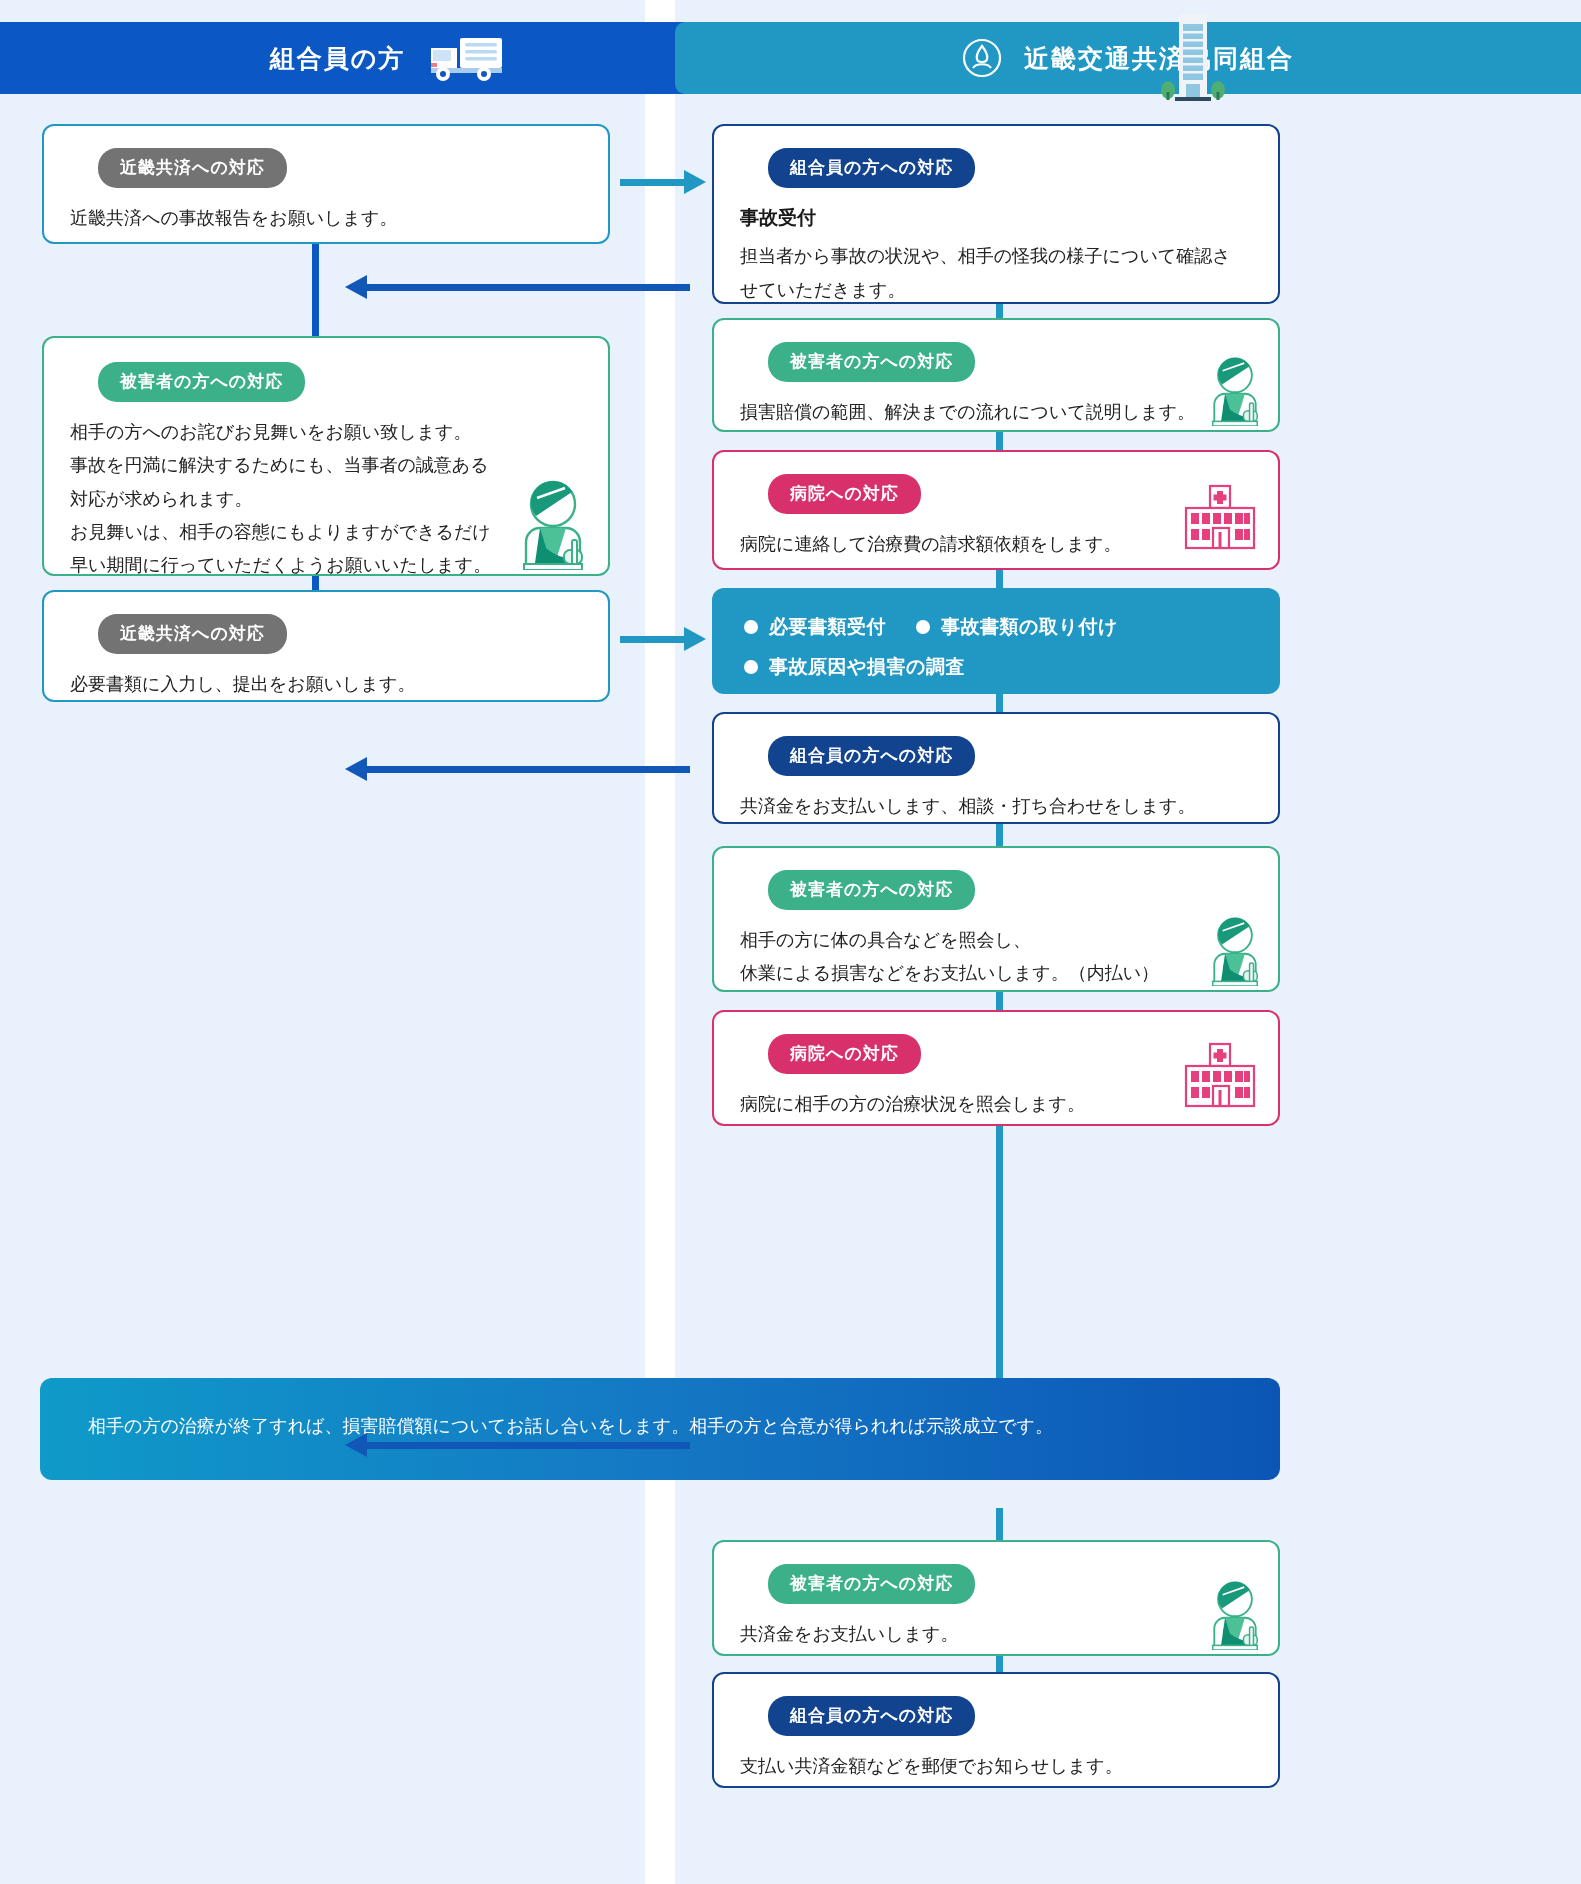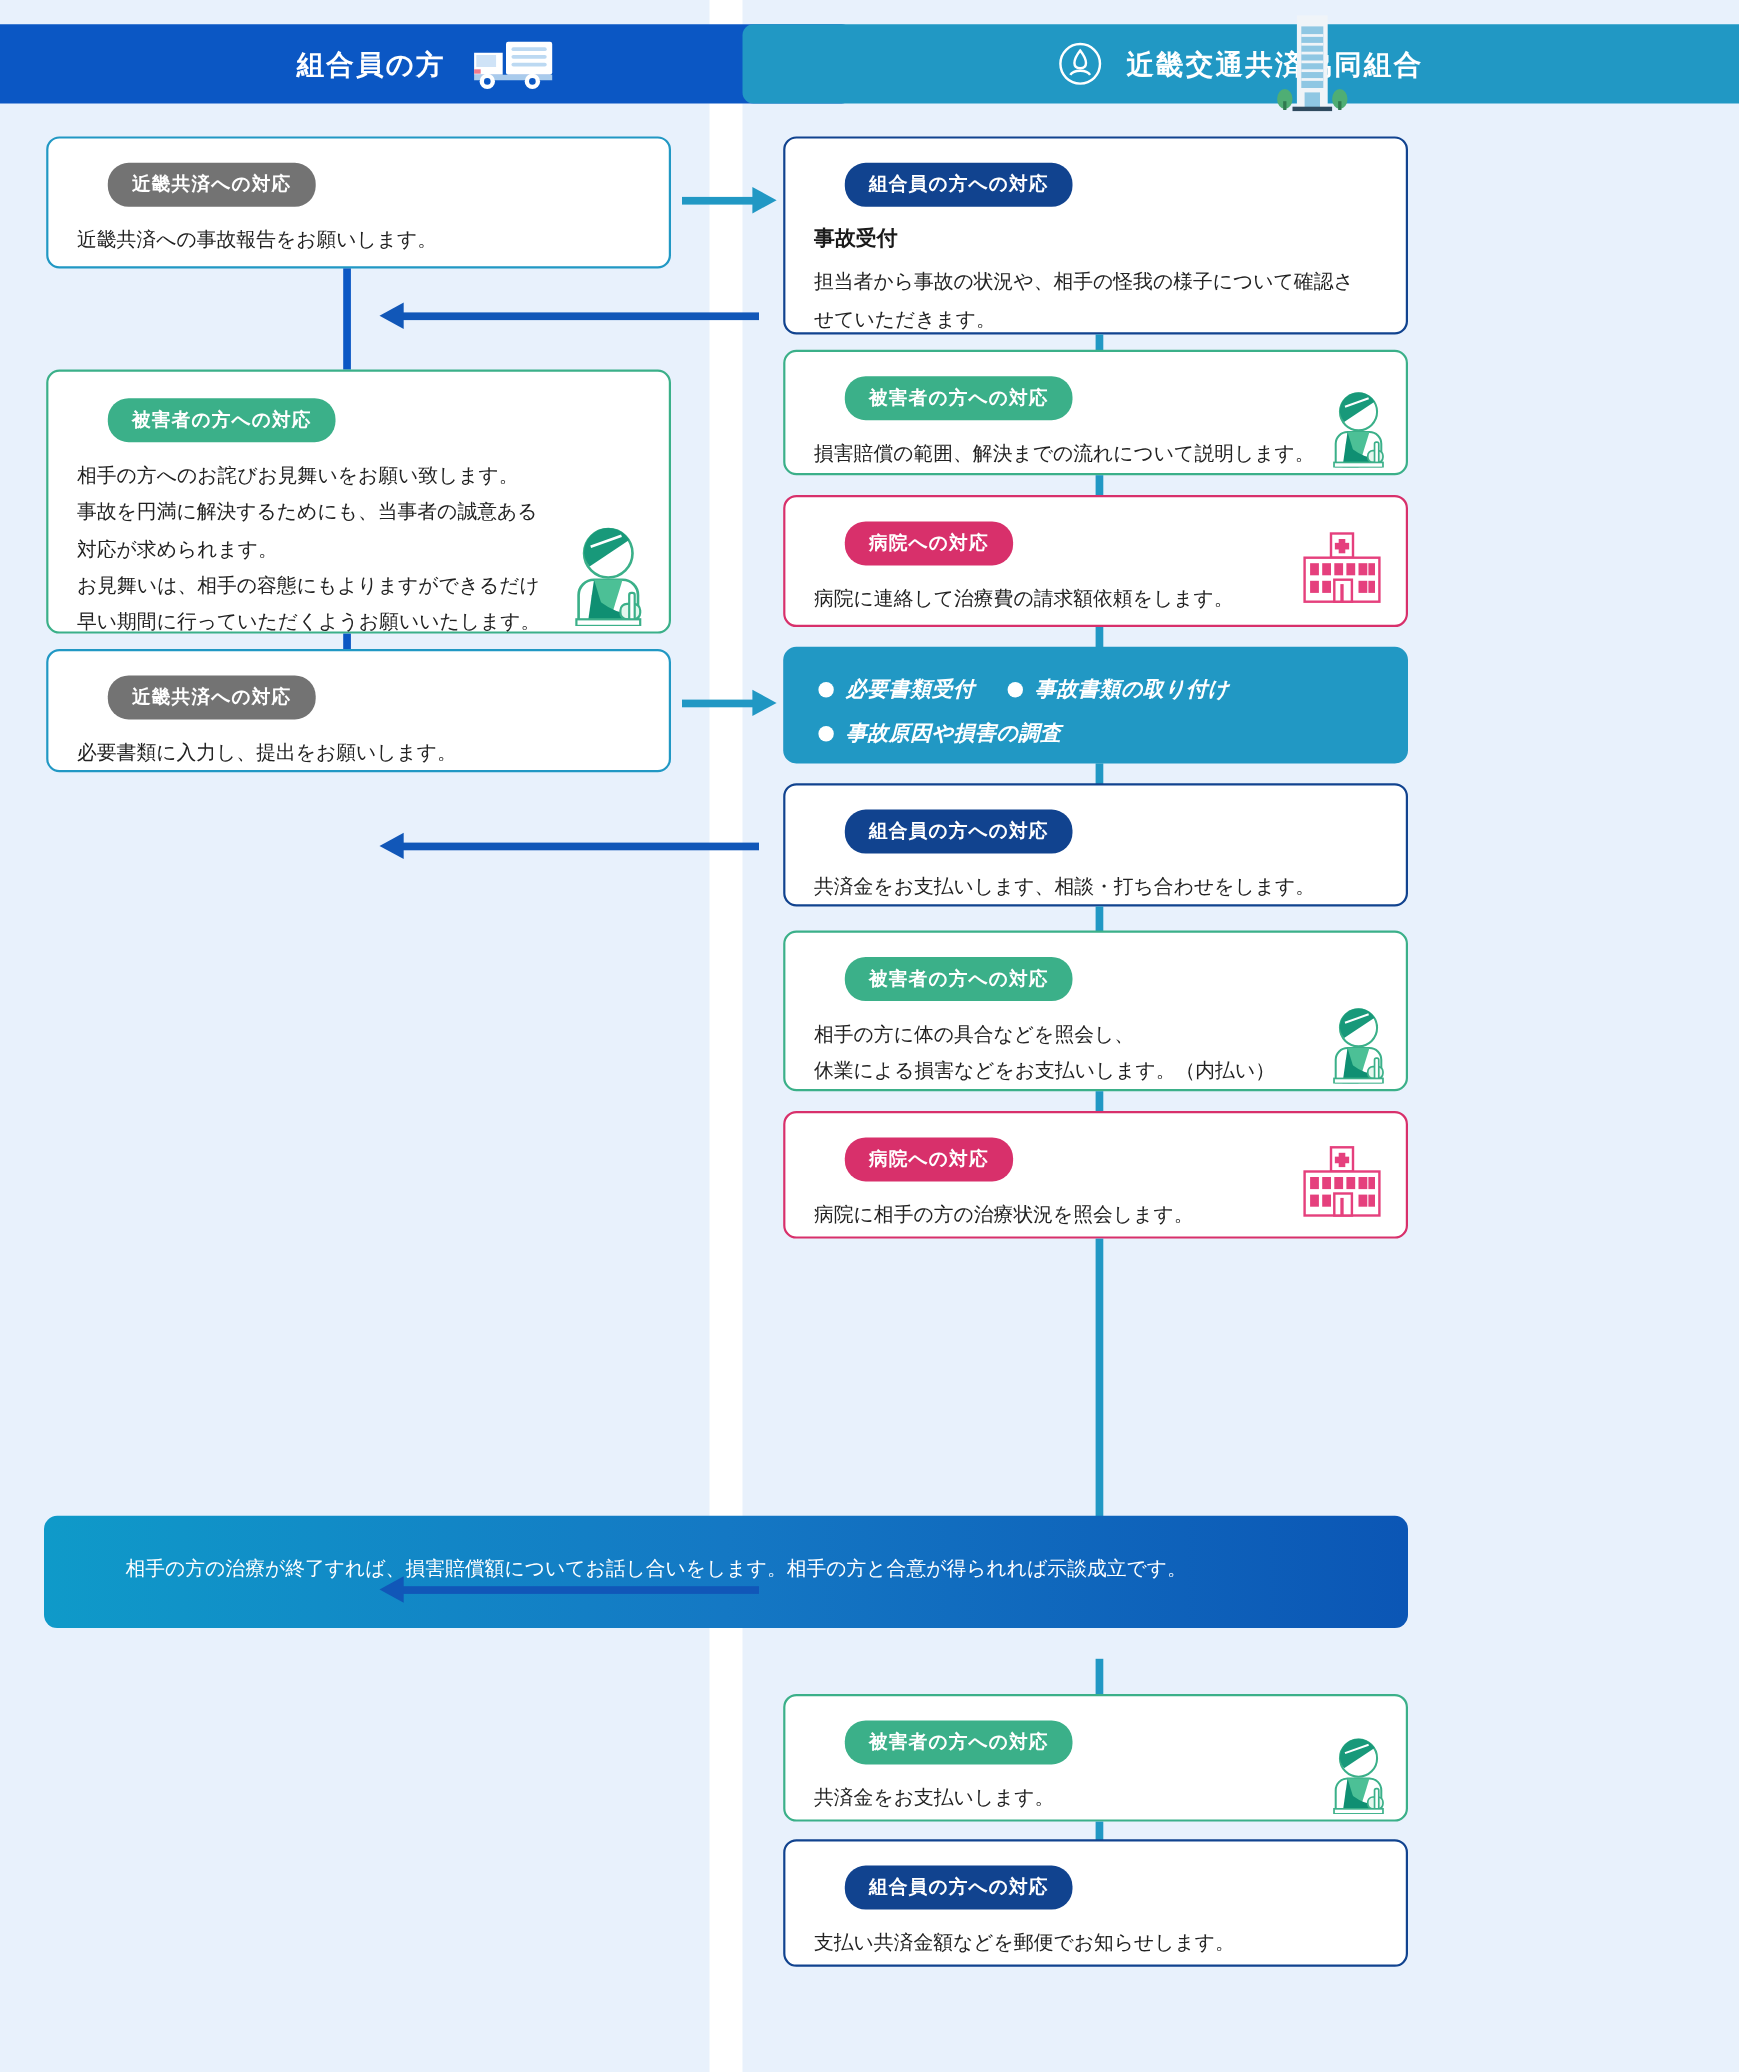--- a/index.html
+++ b/index.html
@@ -142,38 +142,37 @@
   .bullet-row { display: flex; gap: 30px; margin-bottom: 14px; }
   .bullet-row:last-child { margin-bottom: 0; }
   .bullet-item {
     display: flex;
     align-items: center;
     gap: 11px;
     color: #ffffff;
     font-size: 19px;
     font-weight: bold;
     letter-spacing: 0.5px;
-    font-style: italic;
   }
   .bullet-dot {
     width: 14px; height: 14px;
     border-radius: 50%;
     background: #ffffff;
     flex: none;
   }
 
   
   .banner {
     position: absolute;
     left: 40px;
     top: 1378px;
     width: 1240px;
     border-radius: 12px;
     background: linear-gradient(90deg, #0f9ac9 0%, #1478c4 50%, #0b56b5 100%);
-    padding: 30px 74px 34px 74px;
+    padding: 30px 74px 34px 48px;
   }
   .banner-line {
     color: #ffffff;
     font-size: 18px;
     line-height: 2.1;
     font-weight: normal;
   }
 
   
   .card-icon {

